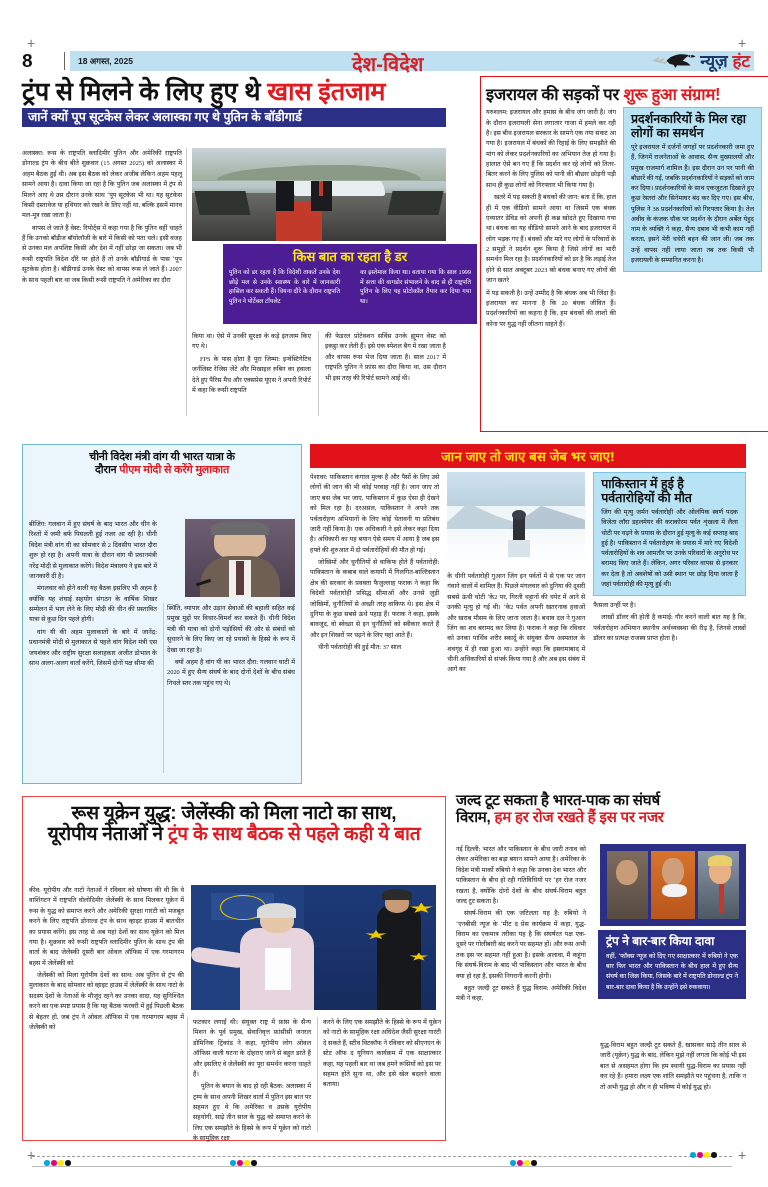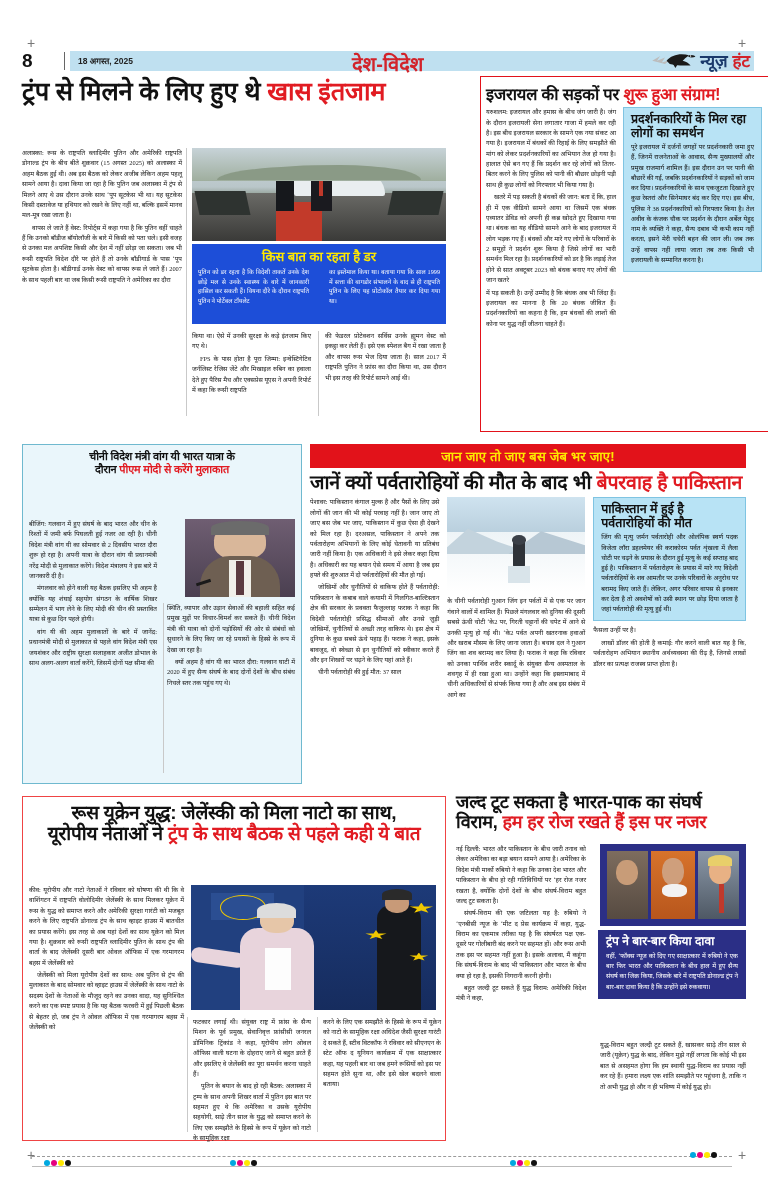--- a/index.html
+++ b/index.html
@@ -26,21 +26,21 @@
 
   
   .box{position:absolute;box-sizing:border-box;}
   .hl{font-family:"Liberation Sans",sans-serif;font-weight:bold;color:#111;line-height:1.06;letter-spacing:-.2px;}
   .hl em{font-style:normal;color:#e11b22;}
   .subbar{background:#2b2f86;color:#fff;font-family:"Liberation Sans",sans-serif;font-weight:bold;font-size:12.5px;padding:2px 6px;line-height:1.2;}
   .body{font-size:6.4px;line-height:1.62;text-align:justify;color:#1b1b1b;}
 
   
   .photo{position:relative;overflow:hidden;background:#9aa;}
-  .cap-black{background:#1d4ed8;color:#fff;}
+  .cap-black{background:#4c1d95;color:#fff;margin-left:31px;}
   .cap-title{color:#ffe800;font-family:"Liberation Sans",sans-serif;font-weight:bold;text-align:center;font-size:13px;padding:3px 0 2px;}
   .cap-body{font-size:6.2px;line-height:1.55;text-align:justify;color:#fff;padding:0 6px 5px;}
 
   .sidebox{background:#b8e3f5;border:1px solid #7fc4e2;}
   .sidebox h3{margin:0;padding:4px 7px 2px;font-family:"Liberation Sans",sans-serif;font-weight:bold;font-size:12.5px;line-height:1.12;color:#111;}
   .sidebox p{margin:0;padding:0 7px 6px;font-size:6.4px;line-height:1.6;text-align:justify;}
 
   .redbanner{background:#e2121a;color:#ffe800;font-family:"Liberation Sans",sans-serif;font-weight:bold;text-align:center;font-size:13px;padding:3px 0;letter-spacing:.2px;}
 
   .bluebox{background:#2b2f86;border:1px solid #2b2f86;}
@@ -104,20 +104,21 @@
         <path d="M30 20 L33 25 L36 20 Z" fill="#1a1a1a"></path>
       </svg>
       <div class="brand-text"><span>न्यूज़</span> <em>हंट</em></div>
     </div>
   </div>
 
   <div class="box" style="left:22px;top:76px;width:424px;height:356px;">
     <div class="hl" style="font-size:25.5px;padding:2px 0 1px;">
       <span>ट्रंप से मिलने के लिए हुए थे </span><em>खास इंतजाम</em>
     </div>
+    <div class="subbar" style="margin-top:2px;">जानें क्यों पूप सूटकेस लेकर अलास्का गए थे पुतिन के बॉडीगार्ड</div>
 
     <div class="body" style="position:absolute;left:0;top:72px;width:160px;">
       <p style="margin:0 0 2px;"><span>अलास्का: रूस के राष्ट्रपति व्लादिमीर पुतिन और अमेरिकी राष्ट्रपति डोनाल्ड ट्रंप के बीच बीते शुक्रवार (15 अगस्त 2025) को अलास्का में अहम बैठक हुई थी। अब इस बैठक को लेकर अजीब लेकिन अहम पहलू सामने आया है। दावा किया जा रहा है कि पुतिन जब अलास्का में ट्रंप से मिलने आए थे उस दौरान उनके साथ ‘पूप सूटकेस भी था। यह सूटकेस किसी दस्तावेज या हथियार को रखने के लिए नहीं था, बल्कि इसमें मानव मल-मूत्र रखा जाता है।</span></p>
       <p style="margin:0;text-indent:10px;"><span>वापस ले जाते हैं वेस्ट: रिपोर्ट्स में कहा गया है कि पुतिन वहीं चाहते हैं कि उनको बॉडीज बॉयोलॉजी के बारे में किसी को पता चले। इसी वजह से उनका मल अपशिष्ट किसी और देश में नहीं छोड़ा जा सकता। जब भी रूसी राष्ट्रपति विदेश दौरे पर होते हैं तो उनके बॉडीगार्ड के पास ‘पूप सूटकेस होता है। बॉडीगार्ड उनके वेस्ट को वापस रूस ले जाते हैं। 2007 के साथ पहली बार था जब किसी रूसी राष्ट्रपति ने अमेरिका का दौरा</span></p>
     </div>
     <div class="vrule" style="left:164px;top:72px;height:268px;"></div>
 
     <div class="photo" style="position:absolute;left:170px;top:72px;width:254px;height:93px;background:linear-gradient(#cfd8dc 0%,#b9c6c9 42%,#7f8d7d 55%,#5a5f57 68%,#3c3c3c 100%);">
       <div style="position:absolute;left:0;top:48%;width:100%;height:52%;background:linear-gradient(#6a6a66,#3a3a38);"></div>
       <div style="position:absolute;left:33%;top:58%;width:18%;height:42%;background:#c23a2a;"></div>
@@ -187,23 +188,20 @@
     </div>
     <div class="vrule" style="left:140px;top:158px;height:170px;"></div>
     <div class="body" style="position:absolute;right:6px;top:158px;width:128px;">
       <p style="margin:0 0 2px;"><span>स्थिति, व्यापार और उड़ान सेवाओं की बहाली सहित कई प्रमुख मुद्दों पर विचार-विमर्श कर सकते हैं। चीनी विदेश मंत्री की यात्रा को दोनों पड़ोसियों की ओर से संबंधों को सुधारने के लिए किए जा रहे प्रयासों के हिस्से के रूप में देखा जा रहा है।</span></p>
       <p style="margin:0;text-indent:8px;"><span>क्यों अहम है वांग यी का भारत दौरा: गलवान घाटी में 2020 में हुए सैन्य संघर्ष के बाद दोनों देशों के बीच संबंध निचले स्तर तक पहुंच गए थे।</span></p>
     </div>
   </div>
 
   <div class="box" style="left:310px;top:444px;width:436px;height:340px;">
     <div class="redbanner">जान जाए तो जाए बस जेब भर जाए!</div>
-    <div class="hl" style="font-size:19.5px;margin-top:4px;line-height:1.1;">
-      <span>जानें क्यों पर्वतारोहियों की मौत के बाद भी </span><em>बेपरवाह है पाकिस्तान</em>
-    </div>
 
     <div style="display:flex;gap:8px;margin-top:4px;">
       <div class="body" style="width:132px;">
         <p style="margin:0 0 2px;"><span>पेशावर: पाकिस्तान कंगाल मुल्क है और पैसों के लिए उसे लोगों की जान की भी कोई परवाह नहीं है। जान जाए तो जाए बस जेब भर जाए, पाकिस्तान में कुछ ऐसा ही देखने को मिल रहा है। दरअसल, पाकिस्तान ने अपने तक पर्वतारोहण अभियानों के लिए कोई चेतावनी या प्रतिबंध जारी नहीं किया है। एक अधिकारी ने इसे लेकर कहा दिया है। अधिकारी का यह बयान ऐसे समय में आया है जब इस हफ्ते की शुरुआत में दो पर्वतारोहियों की मौत हो गई।</span></p>
         <p style="margin:0 0 2px;text-indent:8px;"><span>जोखिमों और चुनौतियों से वाकिफ होते हैं पर्वतारोही: पाकिस्तान के कबाब वाले कयामी में गिलगित-बाल्टिस्तान क्षेत्र की सरकार के प्रवक्ता फैजुल्लाह फराक ने कहा कि विदेशी पर्वतारोही प्रसिद्ध सीमाओं और उनसे जुड़ी जोखिमों, चुनौतियों से अच्छी तरह वाकिफ थे। इस क्षेत्र में दुनिया के कुछ सबसे ऊंचे पहाड़ हैं। फराक ने कहा, इसके बावजूद, वो स्वेच्छा से इन चुनौतियों को स्वीकार करते हैं और इन शिखरों पर चढ़ने के लिए यहां आते हैं।</span></p>
         <p style="margin:0;text-indent:8px;"><span>चीनी पर्वतारोही की हुई मौत: 37 साल</span></p>
       </div>
       <div style="width:138px;">
         <div class="photo" style="width:138px;height:95px;background:linear-gradient(#cfe3ef 0%,#b9cfdd 38%,#dfe9ee 55%,#ffffff 100%);">
           <div style="position:absolute;left:0;top:36%;width:100%;height:64%;background:linear-gradient(#eef4f7,#ffffff);"></div>
@@ -258,21 +256,21 @@
     <div class="vrule" style="left:164px;top:220px;height:115px;"></div>
     <div class="body" style="position:absolute;left:170px;top:220px;width:118px;">
       <p style="margin:0 0 2px;"><span>फटकार लगाई थी। संयुक्त राष्ट्र में फ्रांस के सैन्य मिशन के पूर्व प्रमुख, सेवानिवृत्त फ्रांसीसी जनरल डोमिनिक ट्रिंकांड ने कहा, यूरोपीय लोग ओवल ऑफिस वाली घटना के दोहराए जाने से बहुत डरते हैं और इसलिए वे जेलेंस्की का पूरा समर्थन करना चाहते हैं।</span></p>
       <p style="margin:0;text-indent:8px;"><span>पुतिन के बयान के बाद हो रही बैठक: अलास्का में ट्रम्प के साथ अपनी शिखर वार्ता में पुतिन इस बात पर सहमत हुए थे कि अमेरिका व उसके यूरोपीय सहयोगी, साढ़े तीन साल के युद्ध को समाप्त करने के लिए एक समझौते के हिस्से के रूप में यूक्रेन को नाटो के सामूहिक रक्षा</span></p>
     </div>
     <div class="vrule" style="left:294px;top:220px;height:115px;"></div>
     <div class="body" style="position:absolute;left:300px;top:220px;width:118px;">करने के लिए एक समझौते के हिस्से के रूप में यूक्रेन को नाटो के सामूहिक रक्षा अधिदेश जैसी सुरक्षा गारंटी दे सकते हैं, स्टीव विटकॉफ ने रविवार को सीएनएन के स्टेट ऑफ द यूनियन कार्यक्रम में एक साक्षात्कार कहा, यह पहली बार था जब हमने रूसियों को इस पर सहमत होते सुना था, और इसे खेल बदलने वाला बताया।</div>
   </div>
 
   <div class="box" style="left:456px;top:792px;width:290px;height:350px;">
-    <div class="hl" style="font-size:18px;line-height:1.12;">
+    <div class="hl" style="font-size:15px;line-height:1.12;">
       <div>जल्द टूट सकता है भारत-पाक का संघर्ष</div>
       <div><span>विराम, </span><em>हम हर रोज रखते हैं इस पर नजर</em></div>
     </div>
 
     <div class="body" style="position:absolute;left:0;top:52px;width:130px;">
       <p style="margin:0 0 2px;"><span>नई दिल्ली: भारत और पाकिस्तान के बीच जारी तनाव को लेकर अमेरिका का बड़ा बयान सामने आया है। अमेरिका के विदेश मंत्री मार्को रुबियो ने कहा कि उनका देश भारत और पाकिस्तान के बीच हो रही गतिविधियों पर ‘हर रोज नजर रखता है, क्योंकि दोनों देशों के बीच संघर्ष-विराम बहुत जल्द टूट सकता है।</span></p>
       <p style="margin:0 0 2px;text-indent:8px;"><span>संघर्ष-विराम की एक जटिलता यह है: रुबियो ने ‘एनबीसी न्यूज के ‘मीट द प्रेस कार्यक्रम में कहा, युद्ध-विराम का एकमात्र तरीका यह है कि संघर्षरत पक्ष एक-दूसरे पर गोलीबारी बंद करने पर सहमत हों। और रूस अभी तक इस पर सहमत नहीं हुआ है। इसके अलावा, मैं कहूंगा कि संघर्ष-विराम के बाद भी पाकिस्तान और भारत के बीच क्या हो रहा है, इसकी निगरानी करनी होगी।</span></p>
       <p style="margin:0;text-indent:8px;"><span>बहुत जल्दी टूट सकते हैं युद्ध विराम: अमेरिकी विदेश मंत्री ने कहा,</span></p>
     </div>
 

